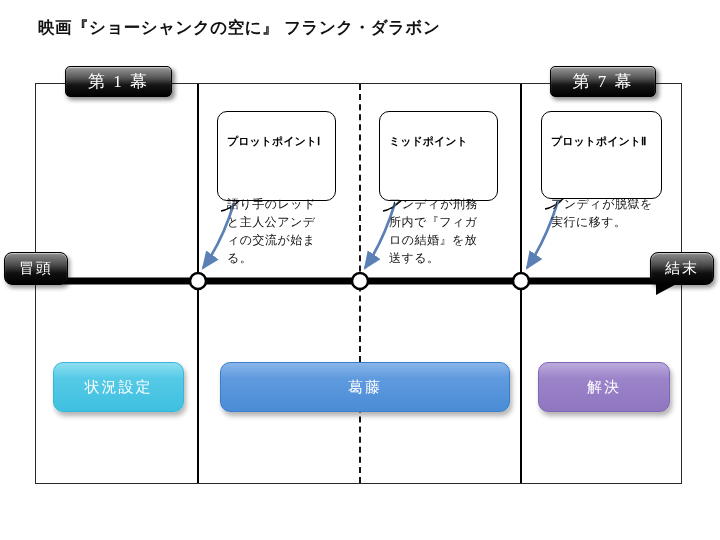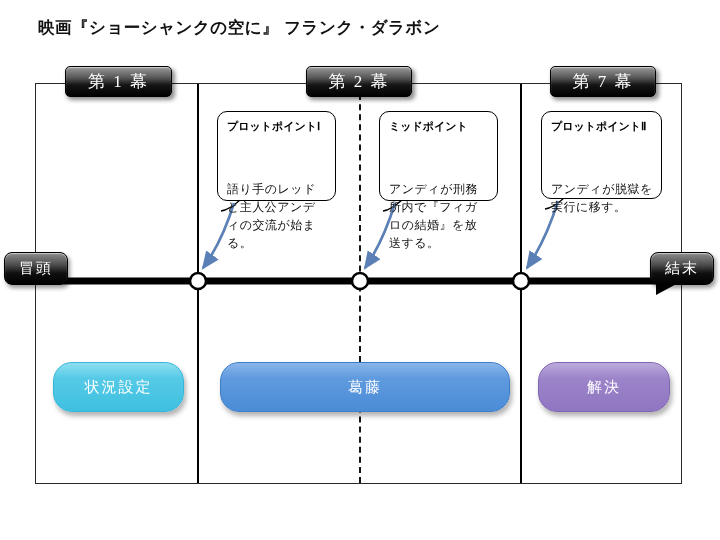--- a/index.html
+++ b/index.html
@@ -24,31 +24,31 @@
 
   .edge-box{position:absolute;width:62px;height:31px;z-index:4;border-radius:8px;
             display:flex;align-items:center;justify-content:center;
             color:#fff;font-family:"Liberation Serif",serif;font-size:15px;letter-spacing:2px;
             background:linear-gradient(180deg,#8d8d8d 0%,#4d4d4d 38%,#101010 65%,#000 100%);
             border:1px solid #000;
             box-shadow:2px 3px 4px rgba(0,0,0,.4), inset 0 1px 1px rgba(255,255,255,.55);margin-top:16px;}
   .edge-start{left:4px;top:236px;} .edge-end{left:650px;top:236px;}
 
   .callout{position:absolute;top:111px;z-index:3;background:#fff;border:1.5px solid #000;
-           border-radius:10px;padding:7px 8px 0 9px;box-sizing:border-box;}
+           border-radius:10px;padding:22px 8px 0 9px;box-sizing:border-box;}
   .c1{left:217px;width:119px;height:90px;}
   .c2{left:379px;width:119px;height:90px;}
   .c3{left:541px;width:121px;height:88px;}
   .callout-title{font-size:11px;font-weight:bold;color:#000;line-height:1.35;margin-bottom:1px;}
   .callout-body{font-family:"Liberation Serif",serif;font-size:12px;color:#111;
                 line-height:1.5;letter-spacing:.5px;margin-top:46px;}
 
   .overlay{position:absolute;left:0;top:0;width:720px;height:540px;z-index:2;pointer-events:none;}
 
-  .stage{position:absolute;top:362px;height:48px;z-index:3;border-radius:19px;
+  .stage{position:absolute;top:362px;height:48px;z-index:3;border-radius:10px;
          display:flex;align-items:center;justify-content:center;
          color:#fff;font-size:15px;letter-spacing:2px;
          box-shadow:2px 4px 5px rgba(0,0,0,.3);}
   .stage-setup{left:53px;width:129px;border:1px solid #36b7d9;
     background:linear-gradient(180deg,#8edff0 0%,#55cae6 32%,#3fc0e0 100%);}
   .stage-conflict{left:220px;width:288px;border:1px solid #3d7ec8;
     background:linear-gradient(180deg,#8ab5ea 0%,#5f9ade 32%,#4a8cd7 100%);}
   .stage-resolution{left:538px;width:130px;border:1px solid #8166b3;
     background:linear-gradient(180deg,#bcabdc 0%,#9c84c9 32%,#8f76c1 100%);}
 </style>
@@ -80,23 +80,20 @@
     <path d="M 402,200 q -11,10 -19,11" stroke="#000" stroke-width="1.3" fill="none"></path>
     <path d="M 564,198 q -11,10 -19,11" stroke="#000" stroke-width="1.3" fill="none"></path>
     <path d="M 234,203 Q 222,242 203,268" stroke="#5b80b5" stroke-width="2.6" fill="none" marker-end="url(#ah)"></path>
     <path d="M 395,203 Q 383,242 365,268" stroke="#5b80b5" stroke-width="2.6" fill="none" marker-end="url(#ah)"></path>
     <path d="M 558,201 Q 546,240 527,268" stroke="#5b80b5" stroke-width="2.6" fill="none" marker-end="url(#ah)"></path>
   </svg>
 
   <div class="act-box act1">
     <span>第 1 幕</span>
   </div>
-  <div class="act-box act2">
-    <span>第 2 幕</span>
-  </div>
   <div class="act-box act3">
     <span>第 7 幕</span>
   </div>
 
   <div class="edge-box edge-start">
     <span>冒頭</span>
   </div>
   <div class="edge-box edge-end">
     <span>結末</span>
   </div>

